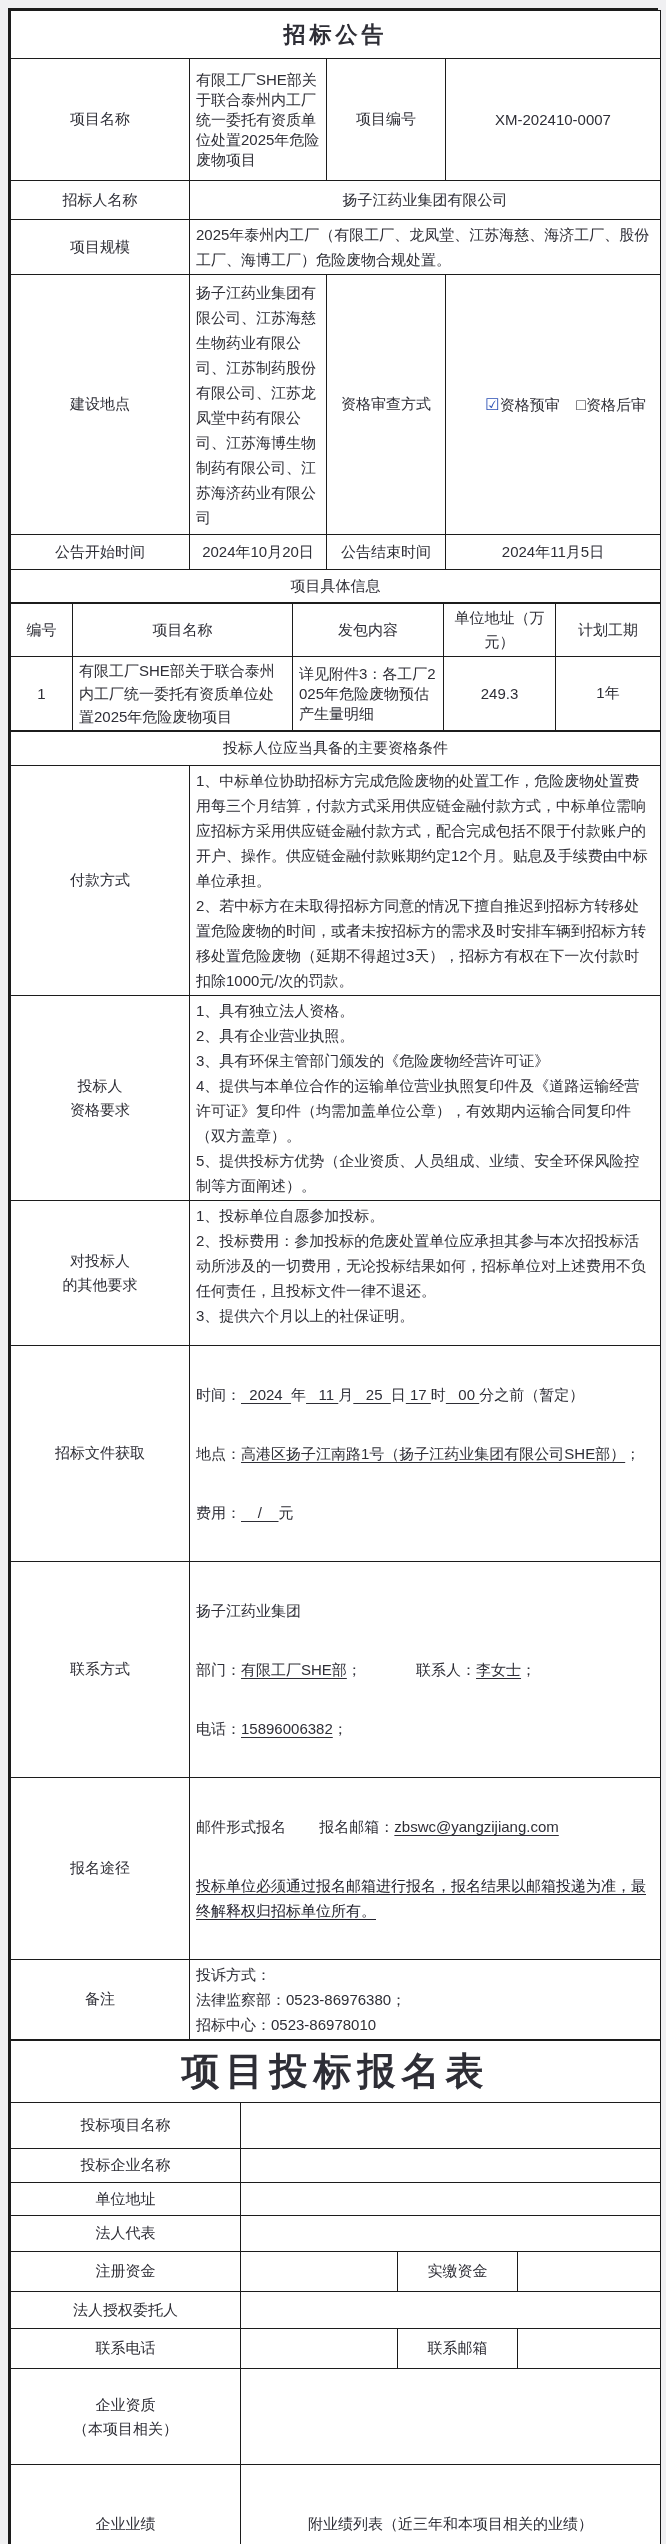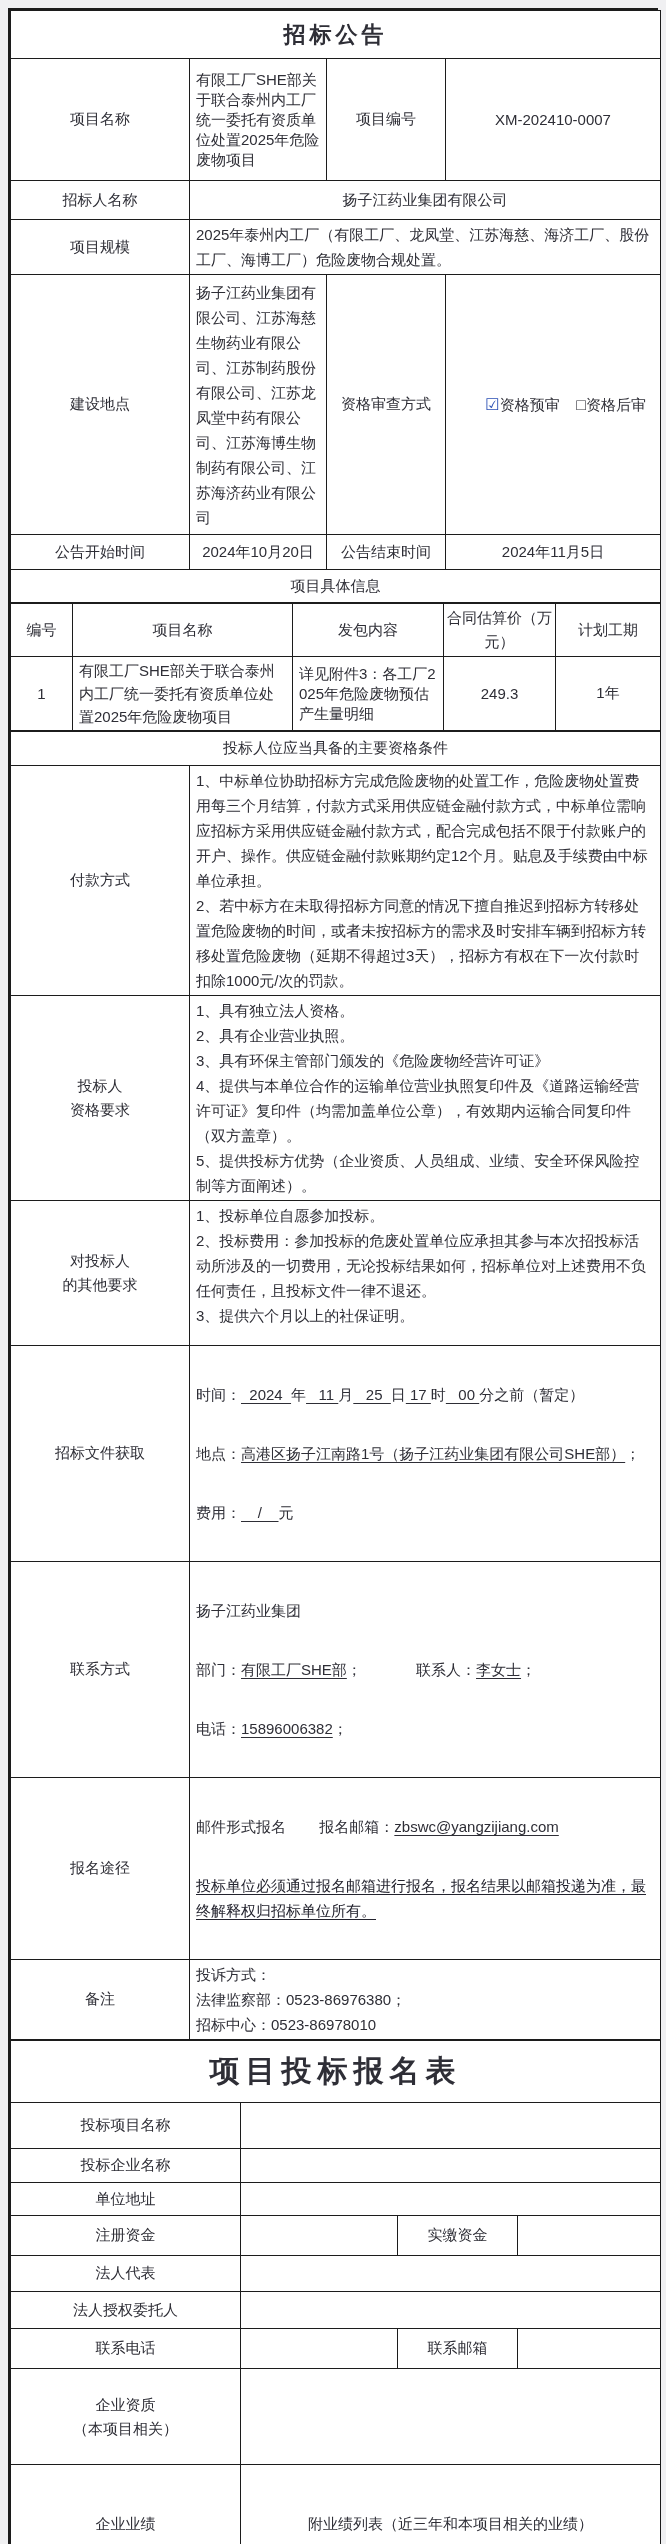--- a/index.html
+++ b/index.html
@@ -29,21 +29,21 @@
   .label{text-align:center;padding:2px 2px;}
   .center{text-align:center;margin-top:12px;}
   .left{text-align:left;}
   .top{vertical-align:top;}
   .title1{
     text-align:center;font-family:"Liberation Serif","DejaVu Serif",serif;
     font-weight:bold;font-size:22px;letter-spacing:4px;border:1px solid var(--border);
   }
   .title2{
     text-align:center;font-family:"Liberation Serif","DejaVu Serif",serif;
-    font-weight:bold;font-size:30px;letter-spacing:6px;
+    font-weight:bold;font-size:38px;letter-spacing:6px;
     border:1px solid var(--border);background:var(--paper);
   }
   .tight{line-height:20px;}
   .lh{line-height:25px;}
   p.item{margin:0;line-height:25px;}
   .pre{white-space:pre-wrap;}
   .u{text-decoration:underline;text-underline-offset:3px;}
   .bold-u{font-weight:normal;text-decoration:underline;text-underline-offset:3px;color:#23232e;}
   .checkbox{color:var(--check);font-size:16px;}
   .box-empty{color:var(--ink);font-size:16px;}
@@ -106,21 +106,21 @@
         <col style="width:220px">
         <col style="width:151px">
         <col style="width:112px">
         <col style="width:105px">
       </colgroup>
     <tbody>
         <tr style="height:40px">
       <td class="label lbl2">编号</td>
       <td class="label lbl2">项目名称</td>
       <td class="label lbl2">发包内容</td>
-      <td class="label lbl2">合同估算价（万元）</td>
+      <td class="label lbl2">单位地址（万元）</td>
       <td class="label lbl2">计划工期</td>
     </tr>
     <tr style="height:72px">
       <td class="center">1</td>
       <td class="left" style="line-height:23px">有限工厂SHE部关于联合泰州内工厂统一委托有资质单位处置2025年危险废物项目</td>
       <td class="left" style="line-height:20px">详见附件3：各工厂2025年危险废物预估产生量明细</td>
       <td class="center">249.3</td>
       <td class="center">1年</td>
     </tr>
   </tbody>
@@ -216,29 +216,29 @@
       <td colspan="3" class="left"></td>
     </tr>
     <tr style="height:34px">
       <td class="label">投标企业名称</td>
       <td colspan="3" class="left"></td>
     </tr>
     <tr style="height:33px">
       <td class="label">单位地址</td>
       <td colspan="3" class="left"></td>
     </tr>
+    <tr style="height:36px">
+      <td class="label">法人代表</td>
+      <td colspan="3" class="left"></td>
+    </tr>
     <tr style="height:40px">
       <td class="label">注册资金</td>
       <td class="left"></td>
       <td class="label">实缴资金</td>
       <td class="left"></td>
-    </tr>
-    <tr style="height:36px">
-      <td class="label">法人代表</td>
-      <td colspan="3" class="left"></td>
     </tr>
     <tr style="height:37px">
       <td class="label">法人授权委托人</td>
       <td colspan="3" class="left"></td>
     </tr>
     <tr style="height:40px">
       <td class="label">联系电话</td>
       <td class="left"></td>
       <td class="label">联系邮箱</td>
       <td class="left"></td>

